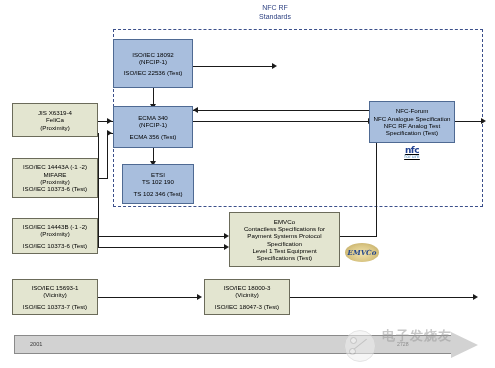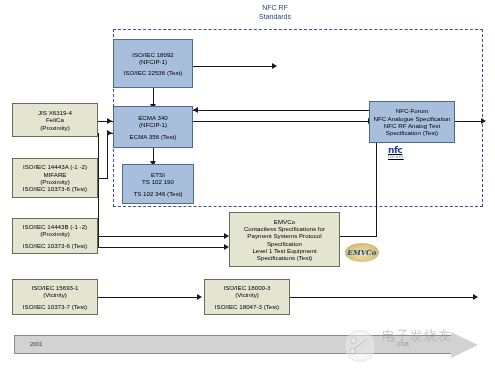--- a/index.html
+++ b/index.html
@@ -84,21 +84,21 @@
   }
   .arrow-d {
     border-left: 3px solid transparent;
     border-right: 3px solid transparent;
     border-top: 5px solid #1a1a1a;
   }
 
   
   #nfc-forum-logo {
     position: absolute;
-    text-align: left;
+    text-align: center;
     line-height: 1;
     text-decoration: underline;
   }
   #nfc-forum-logo .lg-main {
     font-family: "DejaVu Sans", sans-serif;
     font-weight: bold;
     font-size: 9px;
     color: #1f3f8f;
     letter-spacing: -0.5px;
   }
@@ -171,21 +171,21 @@
     width: 165px;
     height: 40px;
     pointer-events: none;
     opacity: 0.55;
   }
   #watermark-cn {
     position: absolute;
     left: 52px; top: 1px;
     font-family: "DejaVu Sans", sans-serif;
     font-size: 13px;
-    font-weight: normal;
+    font-weight: bold;
     color: #9a9a9a;
     letter-spacing: 1px;
     white-space: nowrap;
   }
   #watermark-url {
     position: absolute;
     left: 52px; top: 16px;
     font-family: "DejaVu Sans", sans-serif;
     font-size: 9px;
     color: #a5a5a5;

